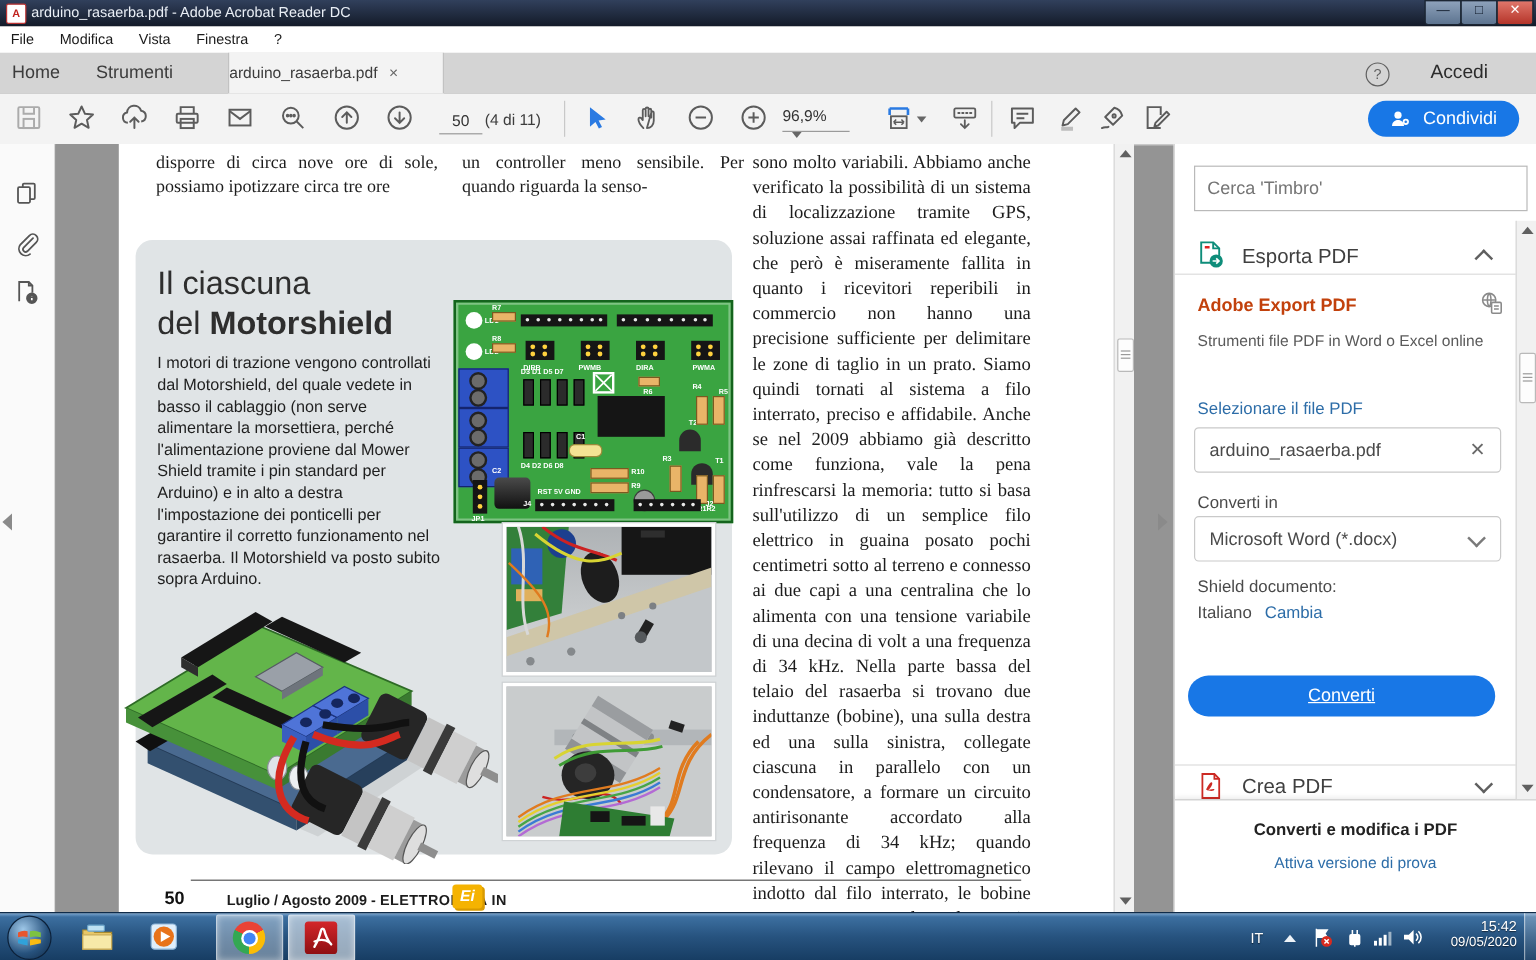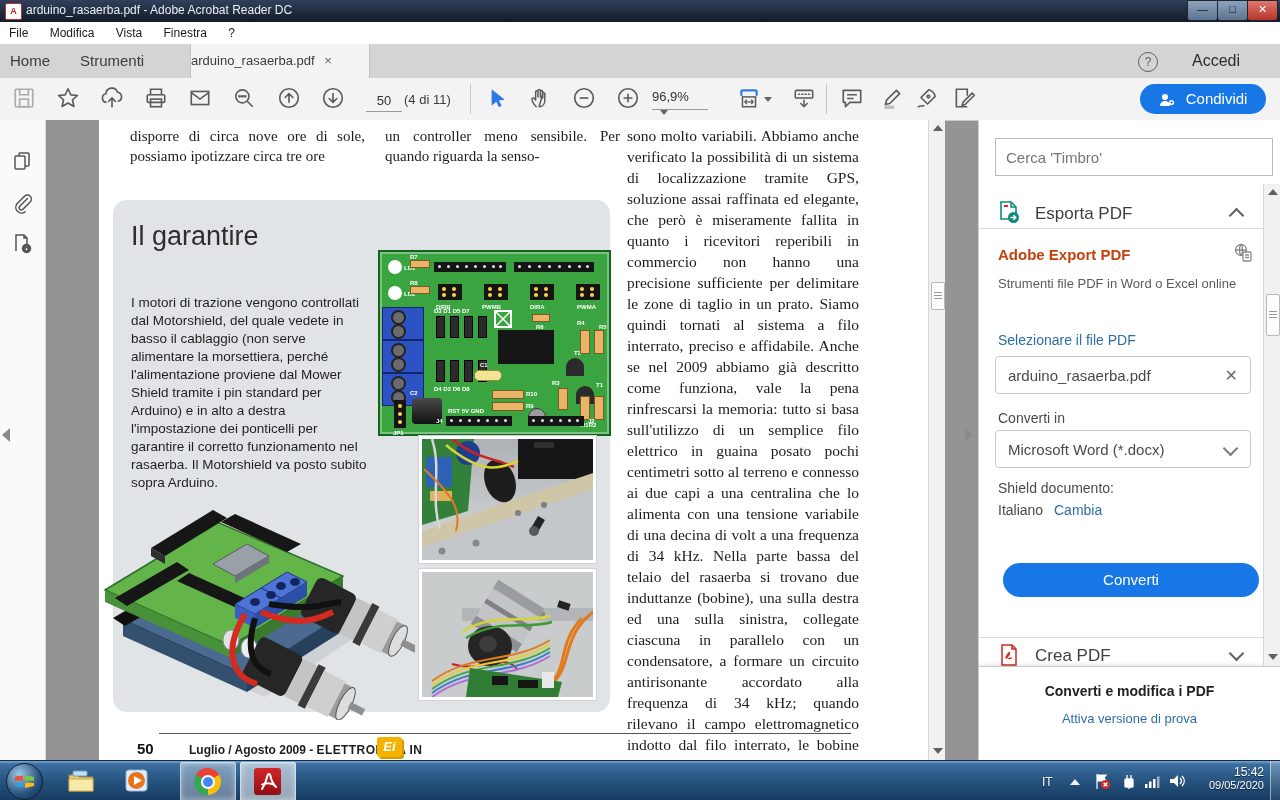--- a/index.html
+++ b/index.html
@@ -94,22 +94,22 @@
   .hairline{position:absolute;left:0;width:285px;height:1px;background:#dcdcdc;}
   .sectionlabel{position:absolute;font-size:17px;color:#3f3f3f;}
   .chev{position:absolute;width:9px;height:9px;border-right:2px solid #5f5f5f;
     border-bottom:2px solid #5f5f5f;}
   .chev.up{transform:rotate(-135deg);}
   .chev.down{transform:rotate(45deg);}
   .bluelink{color:#2d6da8;}
   .fieldbox{position:absolute;left:16px;width:256px;height:38px;border:1px solid #c9c9c9;
     border-radius:4px;font-size:15px;color:#4a4a4a;line-height:38px;padding:0 12px;
     background:#fff;box-sizing:border-box;}
-  .convertibtn{position:absolute;left:24px;top:443px;width:256px;height:34px;border-radius:17px;
-    background:#1877e6;color:#fff;font-size:15px;text-align:center;line-height:34px;}
+  .convertibtn{position:absolute;left:11px;top:443px;width:256px;height:34px;border-radius:17px;
+    background:#1877e6;color:#fff;font-size:15px;text-align:center;line-height:34px;text-decoration:underline;}
   .promo{position:absolute;left:0;top:546px;width:301px;height:94px;background:#fff;
     border-top:1px solid #c9c9c9;box-shadow:0 -2px 4px rgba(0,0,0,.08);text-align:center;}
   
   .taskbar{left:0;top:760px;width:1280px;height:40px;
     background:linear-gradient(180deg,#7aa6d0 0,#3c6fa0 8%,#27537f 50%,#173d63 100%);
     border-top:1px solid #0f2b49;box-sizing:border-box;}
   .taskbtn{position:absolute;top:1px;height:37px;border-radius:2px;}
   .taskbtn.active{background:rgba(255,255,255,.35);border:1px solid rgba(255,255,255,.55);
     box-shadow:inset 0 0 6px rgba(255,255,255,.5);}
   .trayicon{position:absolute;top:12px;}
@@ -296,21 +296,22 @@
 
   <div class="abs docarea">
     <div class="page">
 
       <div class="serifcol" style="position:absolute;left:31px;top:6px;width:235px;font-size:15px;line-height:20px;">disporre di circa nove ore di sole, possiamo ipotizzare circa tre ore</div>
       <div class="serifcol" style="position:absolute;left:286px;top:6px;width:235px;font-size:15px;line-height:20px;">un controller meno sensibile. Per quando riguarda la senso-</div>
       <div class="serifcol" style="position:absolute;left:528px;top:5px;width:232px;font-size:15.5px;line-height:21px;">sono molto variabili. Abbiamo anche verificato la possibilità di un sistema di localizzazione tramite GPS, soluzione assai raffinata ed elegante, che però è miseramente fallita in quanto i ricevitori reperibili in commercio non hanno una precisione sufficiente per delimitare le zone di taglio in un prato. Siamo quindi tornati al sistema a filo interrato, preciso e affidabile. Anche se nel 2009 abbiamo già descritto come funziona, vale la pena rinfrescarsi la memoria: tutto si basa sull'utilizzo di un semplice filo elettrico in guaina posato pochi centimetri sotto al terreno e connesso ai due capi a una centralina che lo alimenta con una tensione variabile di una decina di volt a una frequenza di 34 kHz. Nella parte bassa del telaio del rasaerba si trovano due induttanze (bobine), una sulla destra ed una sulla sinistra, collegate ciascuna in parallelo con un condensatore, a formare un circuito antirisonante accordato alla frequenza di 34 kHz; quando rilevano il campo elettromagnetico indotto dal filo interrato, le bobine presentano un segnale molto ampio (grazie all'antirisonanza) solo con i 34 kHz, mentre se captano,</div>
 
       <div class="greybox">
         <div class="boxtitle">
-          <div>Il garantire</div>
+          <div>Il ciascuna</div>
+          <div><span>del </span><b>Motorshield</b></div>
         </div>
         <div class="boxbody">I motori di trazione vengono controllati dal Motorshield, del quale vedete in basso il cablaggio (non serve alimentare la morsettiera, perché l'alimentazione proviene dal Mower Shield tramite i pin standard per Arduino) e in alto a destra l'impostazione dei ponticelli per garantire il corretto funzionamento nel rasaerba. Il Motorshield va posto subito sopra Arduino.</div>
       </div>
 
       <div class="pcb">
         <div style="position:absolute;left:8px;top:8px;width:14px;height:14px;border-radius:50%;background:#fff;"></div>
         <span class="lbl" style="left:24px;top:13px;">LD1</span>
         <div style="position:absolute;left:8px;top:34px;width:14px;height:14px;border-radius:50%;background:#fff;"></div>
         <span class="lbl" style="left:24px;top:39px;">LD2</span>
         <span class="lbl" style="left:30px;top:2px;">R7</span>

